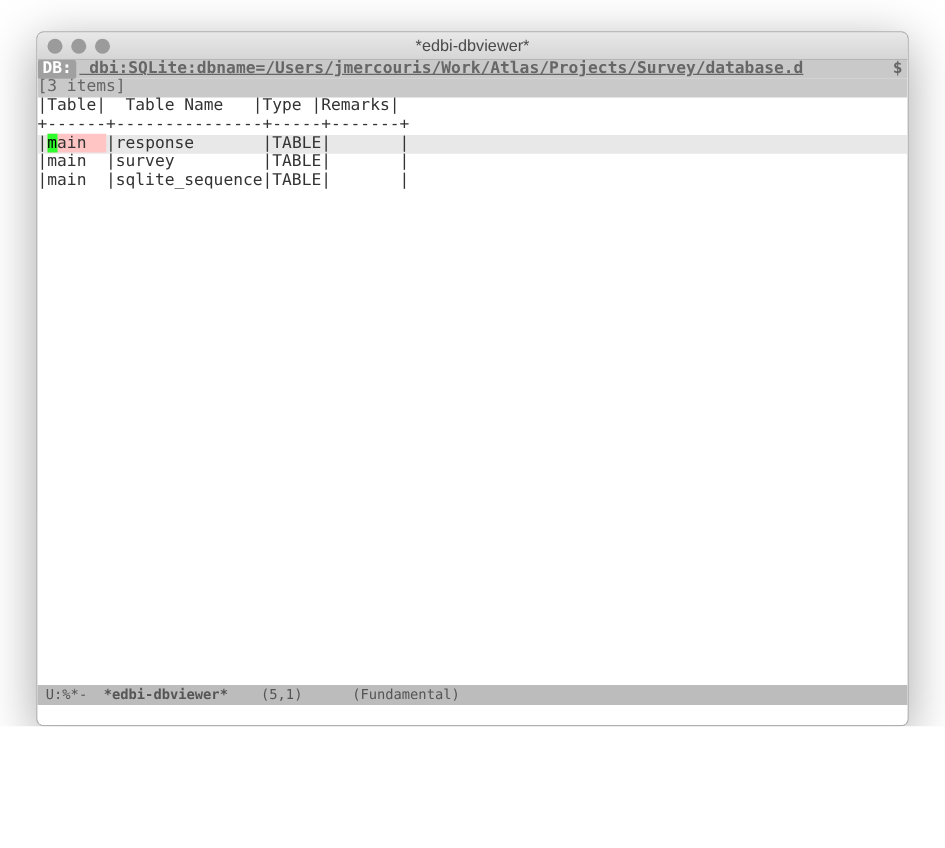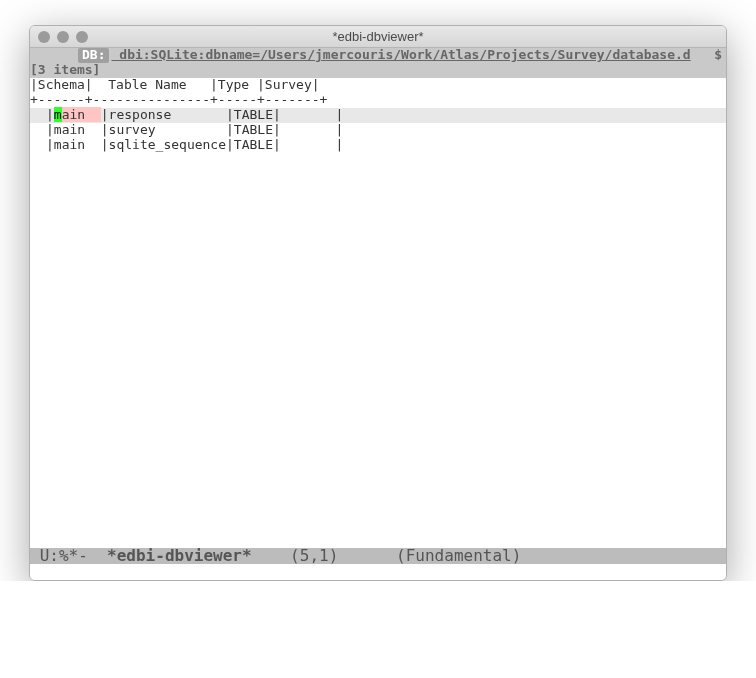--- a/index.html
+++ b/index.html
@@ -55,45 +55,44 @@
     .line {
       white-space: pre;
       line-height: 1.15;
       height: 15px;
     }
     .db-line {
       background: #c9c9c9;
       color: #666;
       font-weight: bold;
       display: flex;
-      padding-left: 48px;
     }
     .db-pill {
       background: #a0a0a0;
       color: #fff;
       padding: 0 4px;
       border-radius: 2px;
       margin-right: 2px;
     }
     .db-text { flex: 1; white-space: pre; overflow: hidden; text-decoration: underline; }
     .db-dollar { color: #666; padding-right: 4px; }
-    .items-line { background: #c9c9c9; color: #666; font-weight: bold; }
+    .items-line { background: #c9c9c9; color: #666; font-weight: normal; }
     .header-row { color: #333; }
     .dash-row { color: #333; }
-    .data-row { color: #333; padding-left: 16px; }
+    .data-row { color: #333; }
     .hl-row { background: #e8e8e8; }
     .pink { background: #ffc5c5; display: inline; }
     .cursor { background: #2dff2d; color: #000; display: inline; }
     .modeline {
       background: #bcbcbc;
       color: #555;
       height: 16px;
       line-height: 16px;
       white-space: pre;
-      font-size: 16px;
+      font-size: 11px;
     }
     .modeline .bufname { font-weight: bold; }
     .minibuffer {
       background: #fff;
       height: 16px;
     }
   </style>
 </head>
 <body>
 
@@ -106,21 +105,21 @@
       <div class="tl"></div>
     </div>
     <div class="tb-title">*edbi-dbviewer*</div>
   </div>
 
   <div class="buffer">
     <div class="line db-line">
       <span class="db-pill">DB:</span><span class="db-text"> dbi:SQLite:dbname=/Users/jmercouris/Work/Atlas/Projects/Survey/database.d</span><span class="db-dollar">$</span>
     </div>
     <div class="line items-line">[3 items]</div>
-    <div class="line header-row">|Schema|  Table Name   |Type |Survey|</div>
+    <div class="line header-row">|Table|  Table Name   |Type |Remarks|</div>
     <div class="line dash-row">+------+---------------+-----+-------+</div>
 
     <div class="line data-row hl-row">|<span class="pink"><span class="cursor">m</span><span>ain  </span></span><span>|response       |TABLE|       |</span></div>
     <div class="line data-row">|main  |survey         |TABLE|       |</div>
     <div class="line data-row">|main  |sqlite_sequence|TABLE|       |</div>
   </div>
 
   <div class="modeline"><span> U:%*- </span> <span class="bufname">*edbi-dbviewer*</span>    <span>(5,1)</span>      <span>(Fundamental)</span></div>
 
   <div class="minibuffer"></div>

